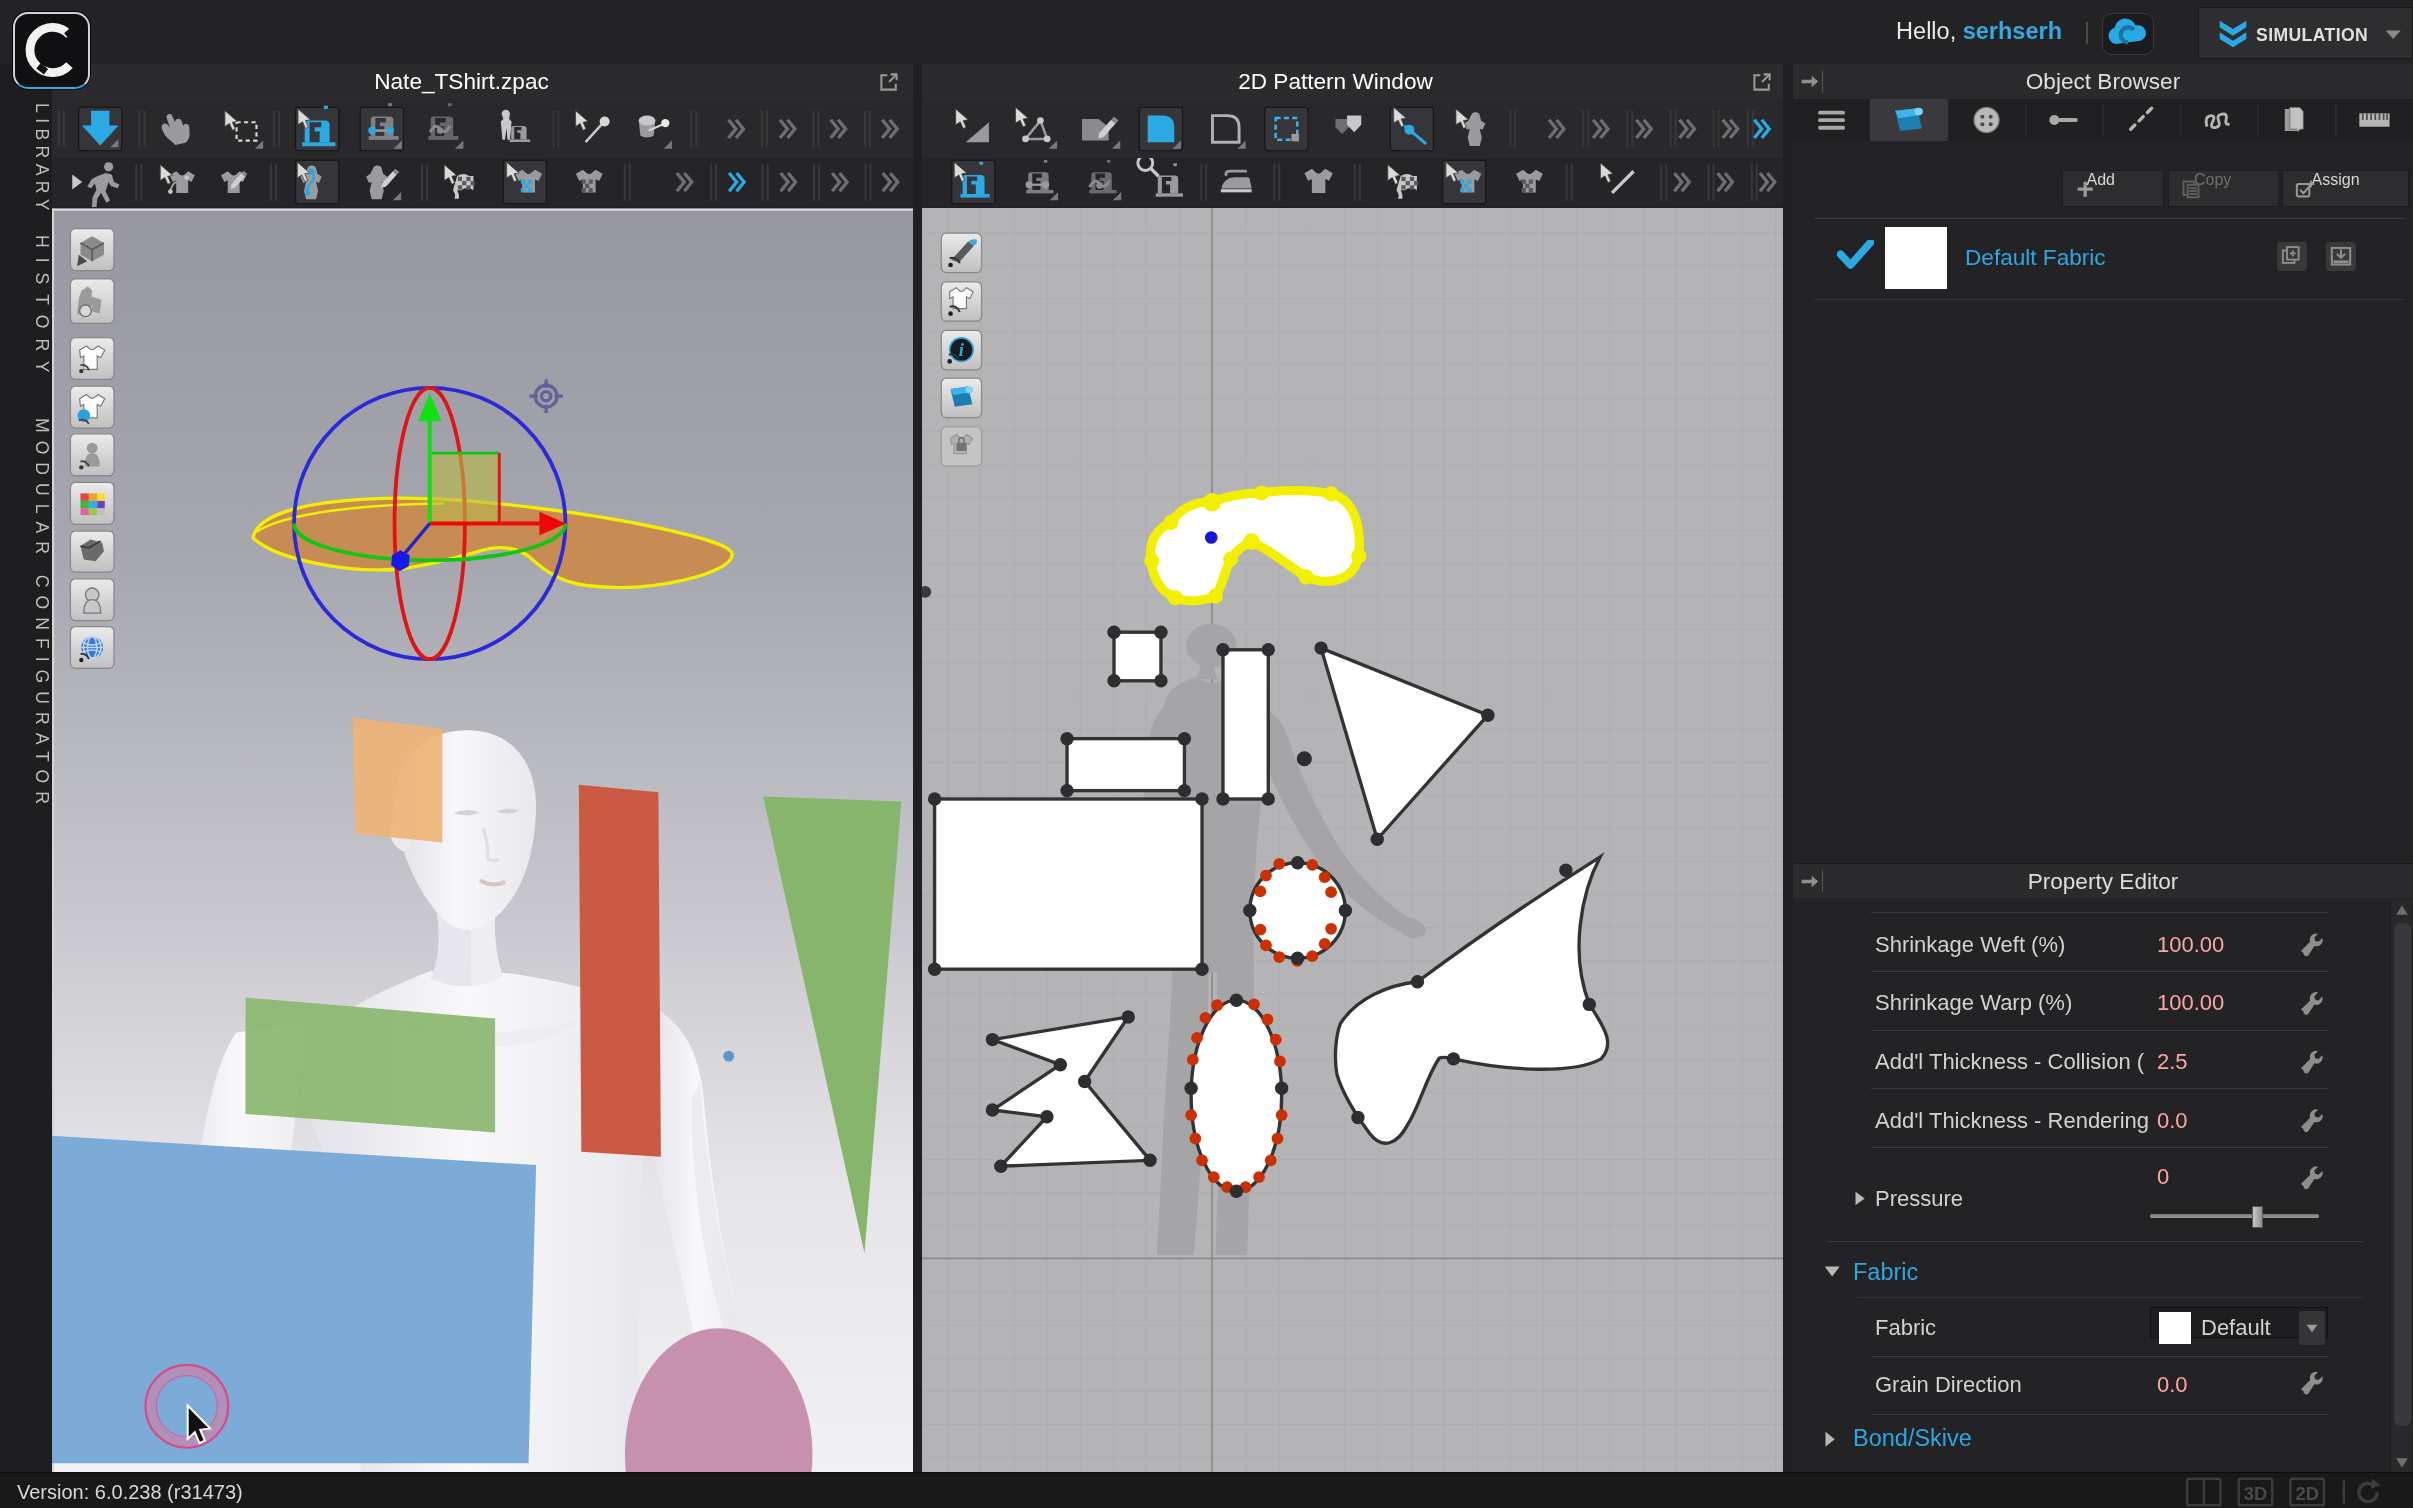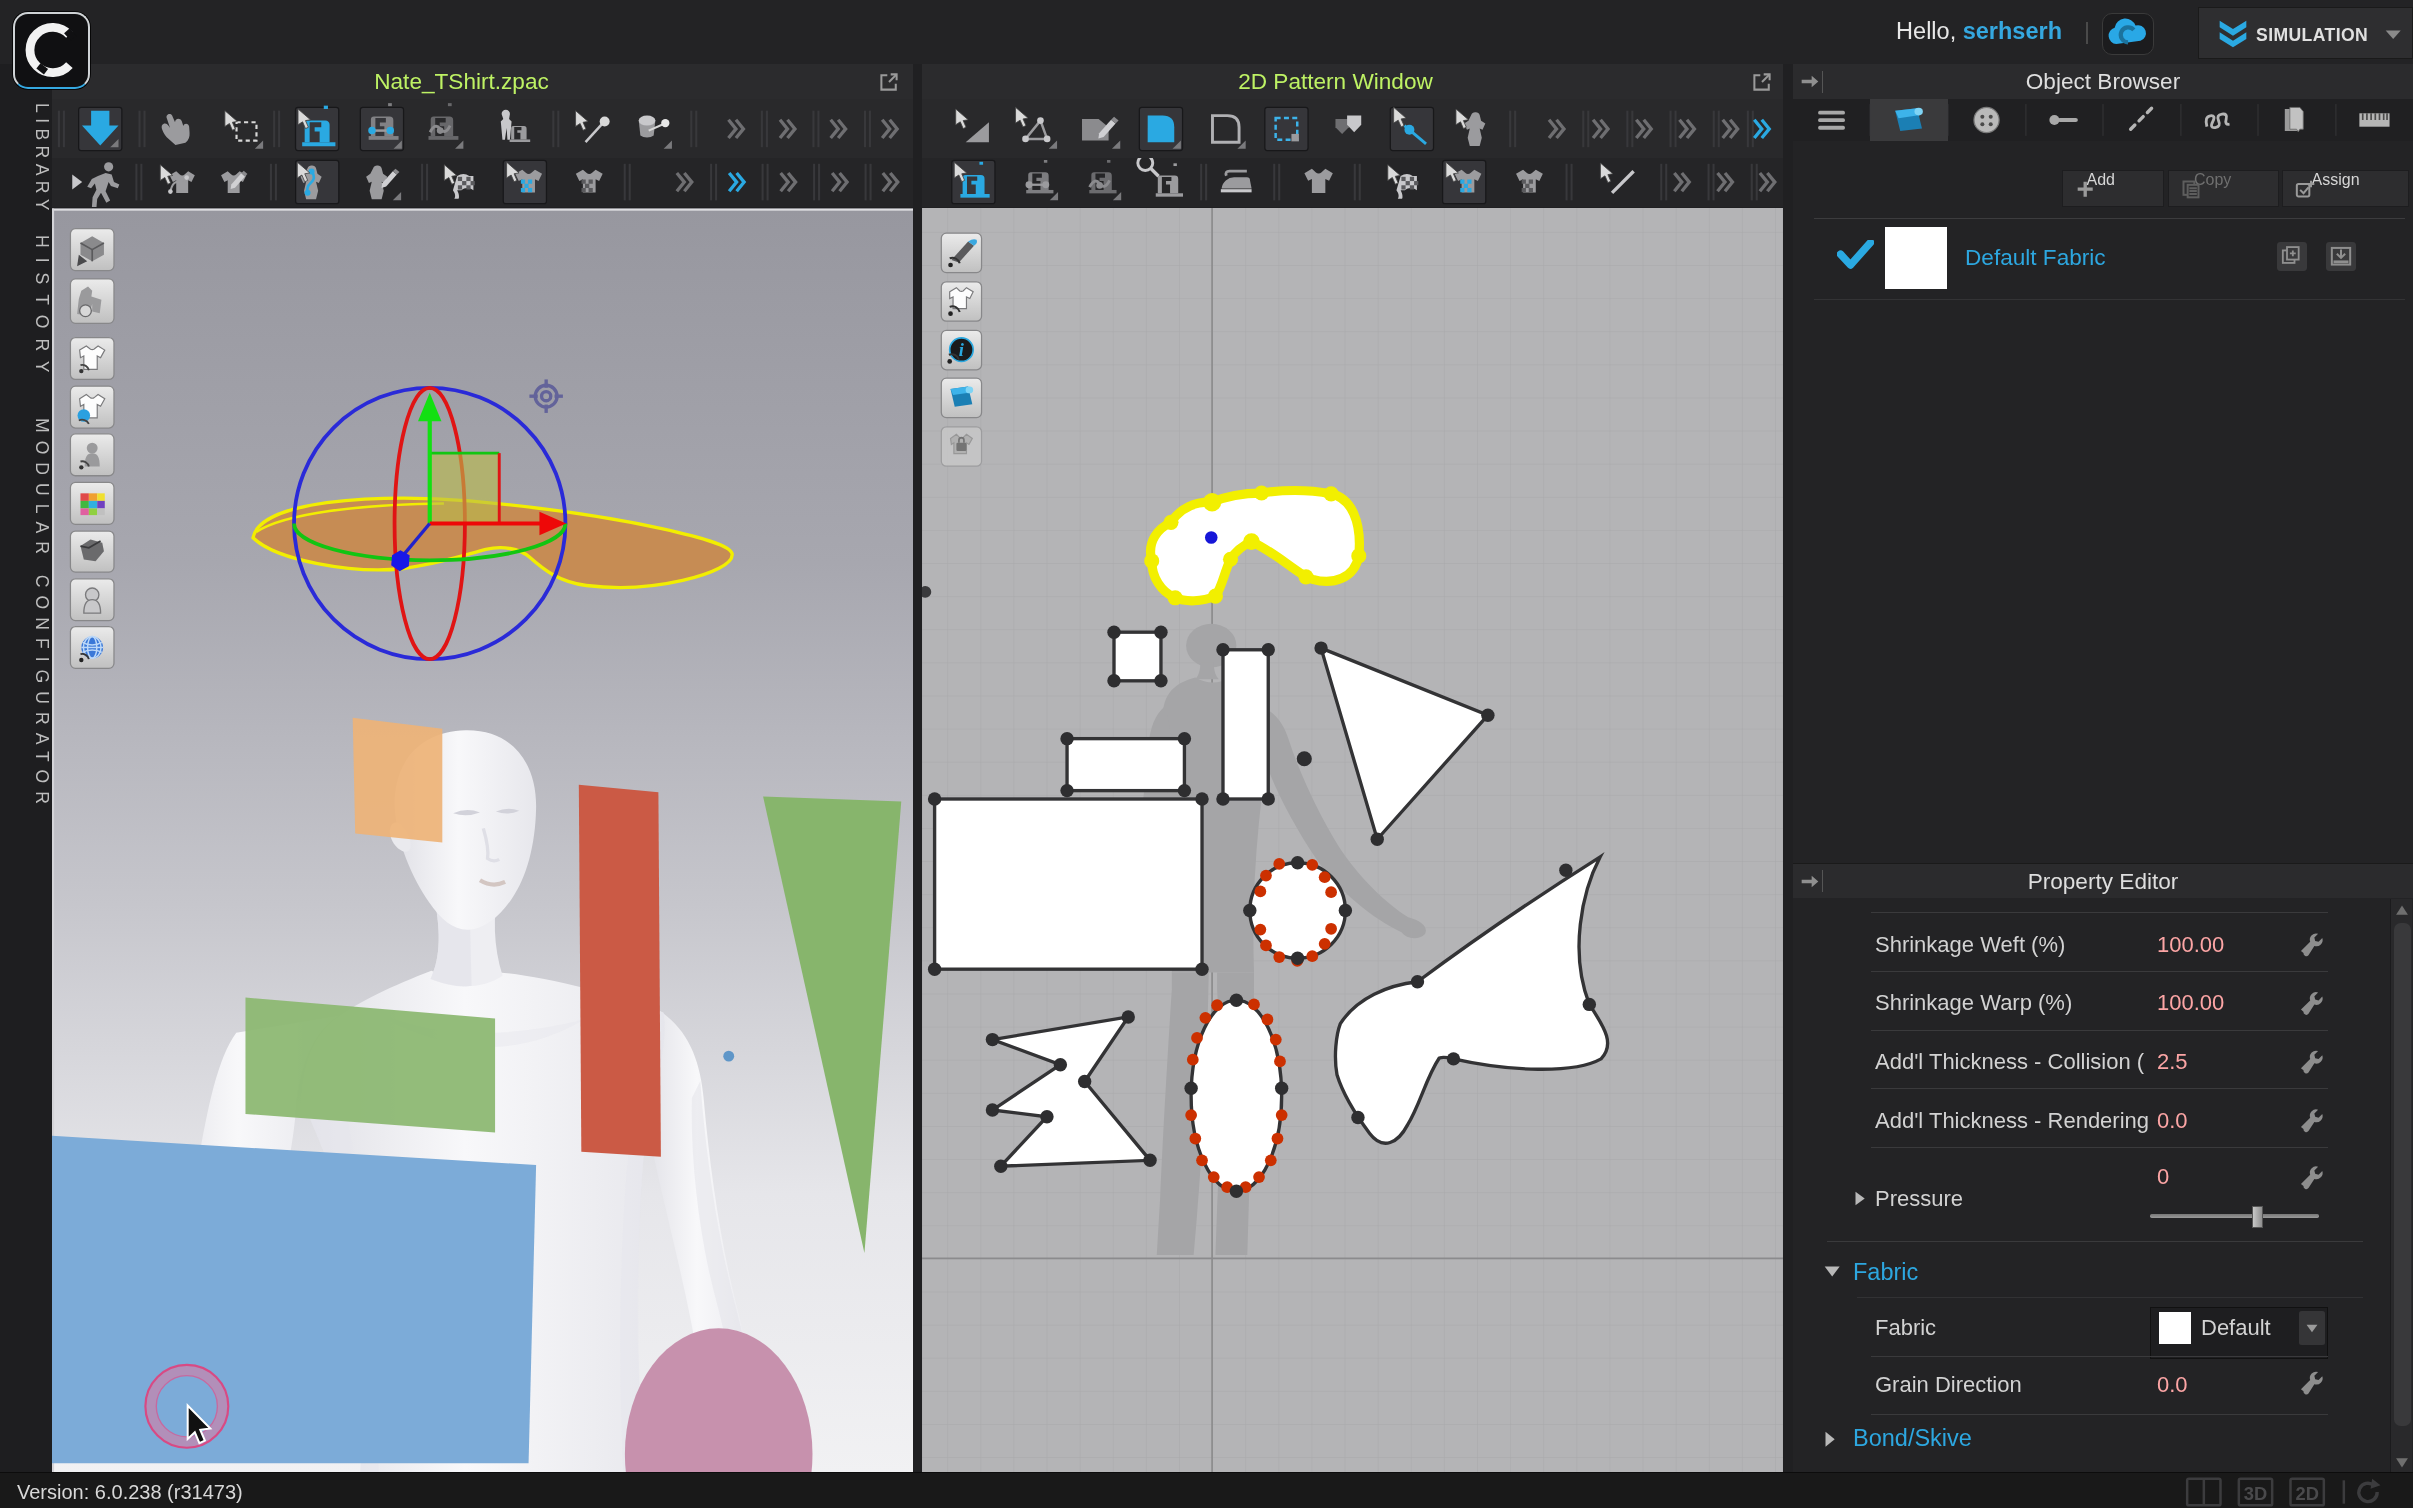--- a/index.html
+++ b/index.html
@@ -16,21 +16,21 @@
 #cloudbtn{position:absolute;right:259px;top:13.4px;width:52px;height:42px;border-radius:10px;background:#1c1c1e;border:0.8px solid #3a3a3a;}
 #simbtn{position:absolute;right:0px;top:6.7px;width:215px;height:52px;background:#2e2e30;border:0.8px solid #1a1a1a;}
 #simbtn .txt{position:absolute;left:57px;top:17px;font-size:17.6px;font-weight:bold;color:#e0e0e0;letter-spacing:0.4px;}
 
 #sidebar{position:absolute;left:0;top:64px;width:52px;height:1409px;background:#1e1e20;}
 .sblabel{position:absolute;left:0;width:52px;color:#bdbdbd;font-size:17.6px;writing-mode:vertical-rl;}
 
 #statusbar{position:absolute;left:0;top:1472px;width:2413px;height:36px;background:#191919;border-top:0.8px solid #0c0c0c;text-align:center;}
 #statusbar .ver{position:absolute;left:17px;top:7.5px;font-size:20px;color:#d8d8d8;}
 
-.ptitle{position:absolute;height:35px;background:#2b2b2d;color:#bef264;font-size:22.6px;text-align:center;line-height:35px;}
+.ptitle{position:absolute;height:35px;background:#2b2b2d;color:#ffffff;font-size:22.6px;text-align:center;line-height:35px;}
 .tbar{position:absolute;background:#29292b;}
 .tbar2{position:absolute;background:#252527;}
 #c3d{position:absolute;left:52px;top:208px;width:861px;height:1265px;}
 #c2d{position:absolute;left:922px;top:208px;width:861px;height:1265px;}
 
 #rp{position:absolute;left:1793px;top:64px;width:620px;height:1409px;background:#232325;}
 .rtitle{position:absolute;left:0;width:620px;height:35px;background:#2b2b2d;color:#dedede;font-size:22.6px;text-align:center;line-height:35px;}
 .btn{position:absolute;height:37px;background:#2d2d2f;border:0.8px solid #1d1d1f;color:#d6d6d6;font-size:16px;text-align:left;}
 .prow-label{position:absolute;left:82px;font-size:22px;color:#d2d2d2;}
 .prow-val{position:absolute;left:364px;font-size:22px;color:#fca5a5;}
@@ -986,21 +986,21 @@
       <div class="prow-label" style="top:287px;">Pressure</div>
       <div class="abs" style="left:357px;top:315px;width:169px;height:4.2px;background:linear-gradient(#777,#999);border-radius:1.7px;"></div>
       <div class="abs" style="left:459px;top:307px;width:11px;height:22px;background:linear-gradient(90deg,#c8c8c8,#8f8f8f);border:0.8px solid #555;"></div>
       <div class="psep" style="top:342px;left:34px;width:536px;"></div>
       <svg class="abs" style="left:30px;top:365px" width="18.4" height="15" viewBox="0 0 22 18">
           <path d="M2 3 l18 0 -9 12 z" fill="#b8b8b8"></path>
         </svg>
       <div class="bluehead" style="left:60px;top:360px;">Fabric</div>
       <div class="abs" style="left:64px;top:398px;width:506px;height:0.8px;background:#323234;"></div>
       <div class="prow-label" style="top:416px;">Fabric</div>
-      <div class="abs" style="left:357px;top:408px;width:178px;height:52px;background:#1e1e20;border:0.8px solid #111;">
+      <div class="abs" style="left:357px;top:408px;width:178px;height:31px;background:#1e1e20;border:0.8px solid #111;">
         <div class="abs" style="left:7.5px;top:4.2px;width:32px;height:32px;background:#fff;"></div>
         <div class="abs" style="left:50px;top:6.7px;font-size:22px;color:#d2d2d2;">Default</div>
         <div class="abs" style="left:148px;top:3.4px;width:26px;height:34px;background:#353537;border-radius:2.5px;"><svg width="26" height="34" viewBox="0 0 31 40">
               <path d="M9 16 h13 l-6.5 9 z" fill="#9a9a9a"></path>
             </svg></div>
       </div>
       <div class="psep" style="top:457px;"></div>
       <div class="prow-label" style="top:473px;">Grain Direction</div>
         <div class="prow-val" style="top:473px;">0.0</div>
       <div class="psep" style="top:515px;"></div>

